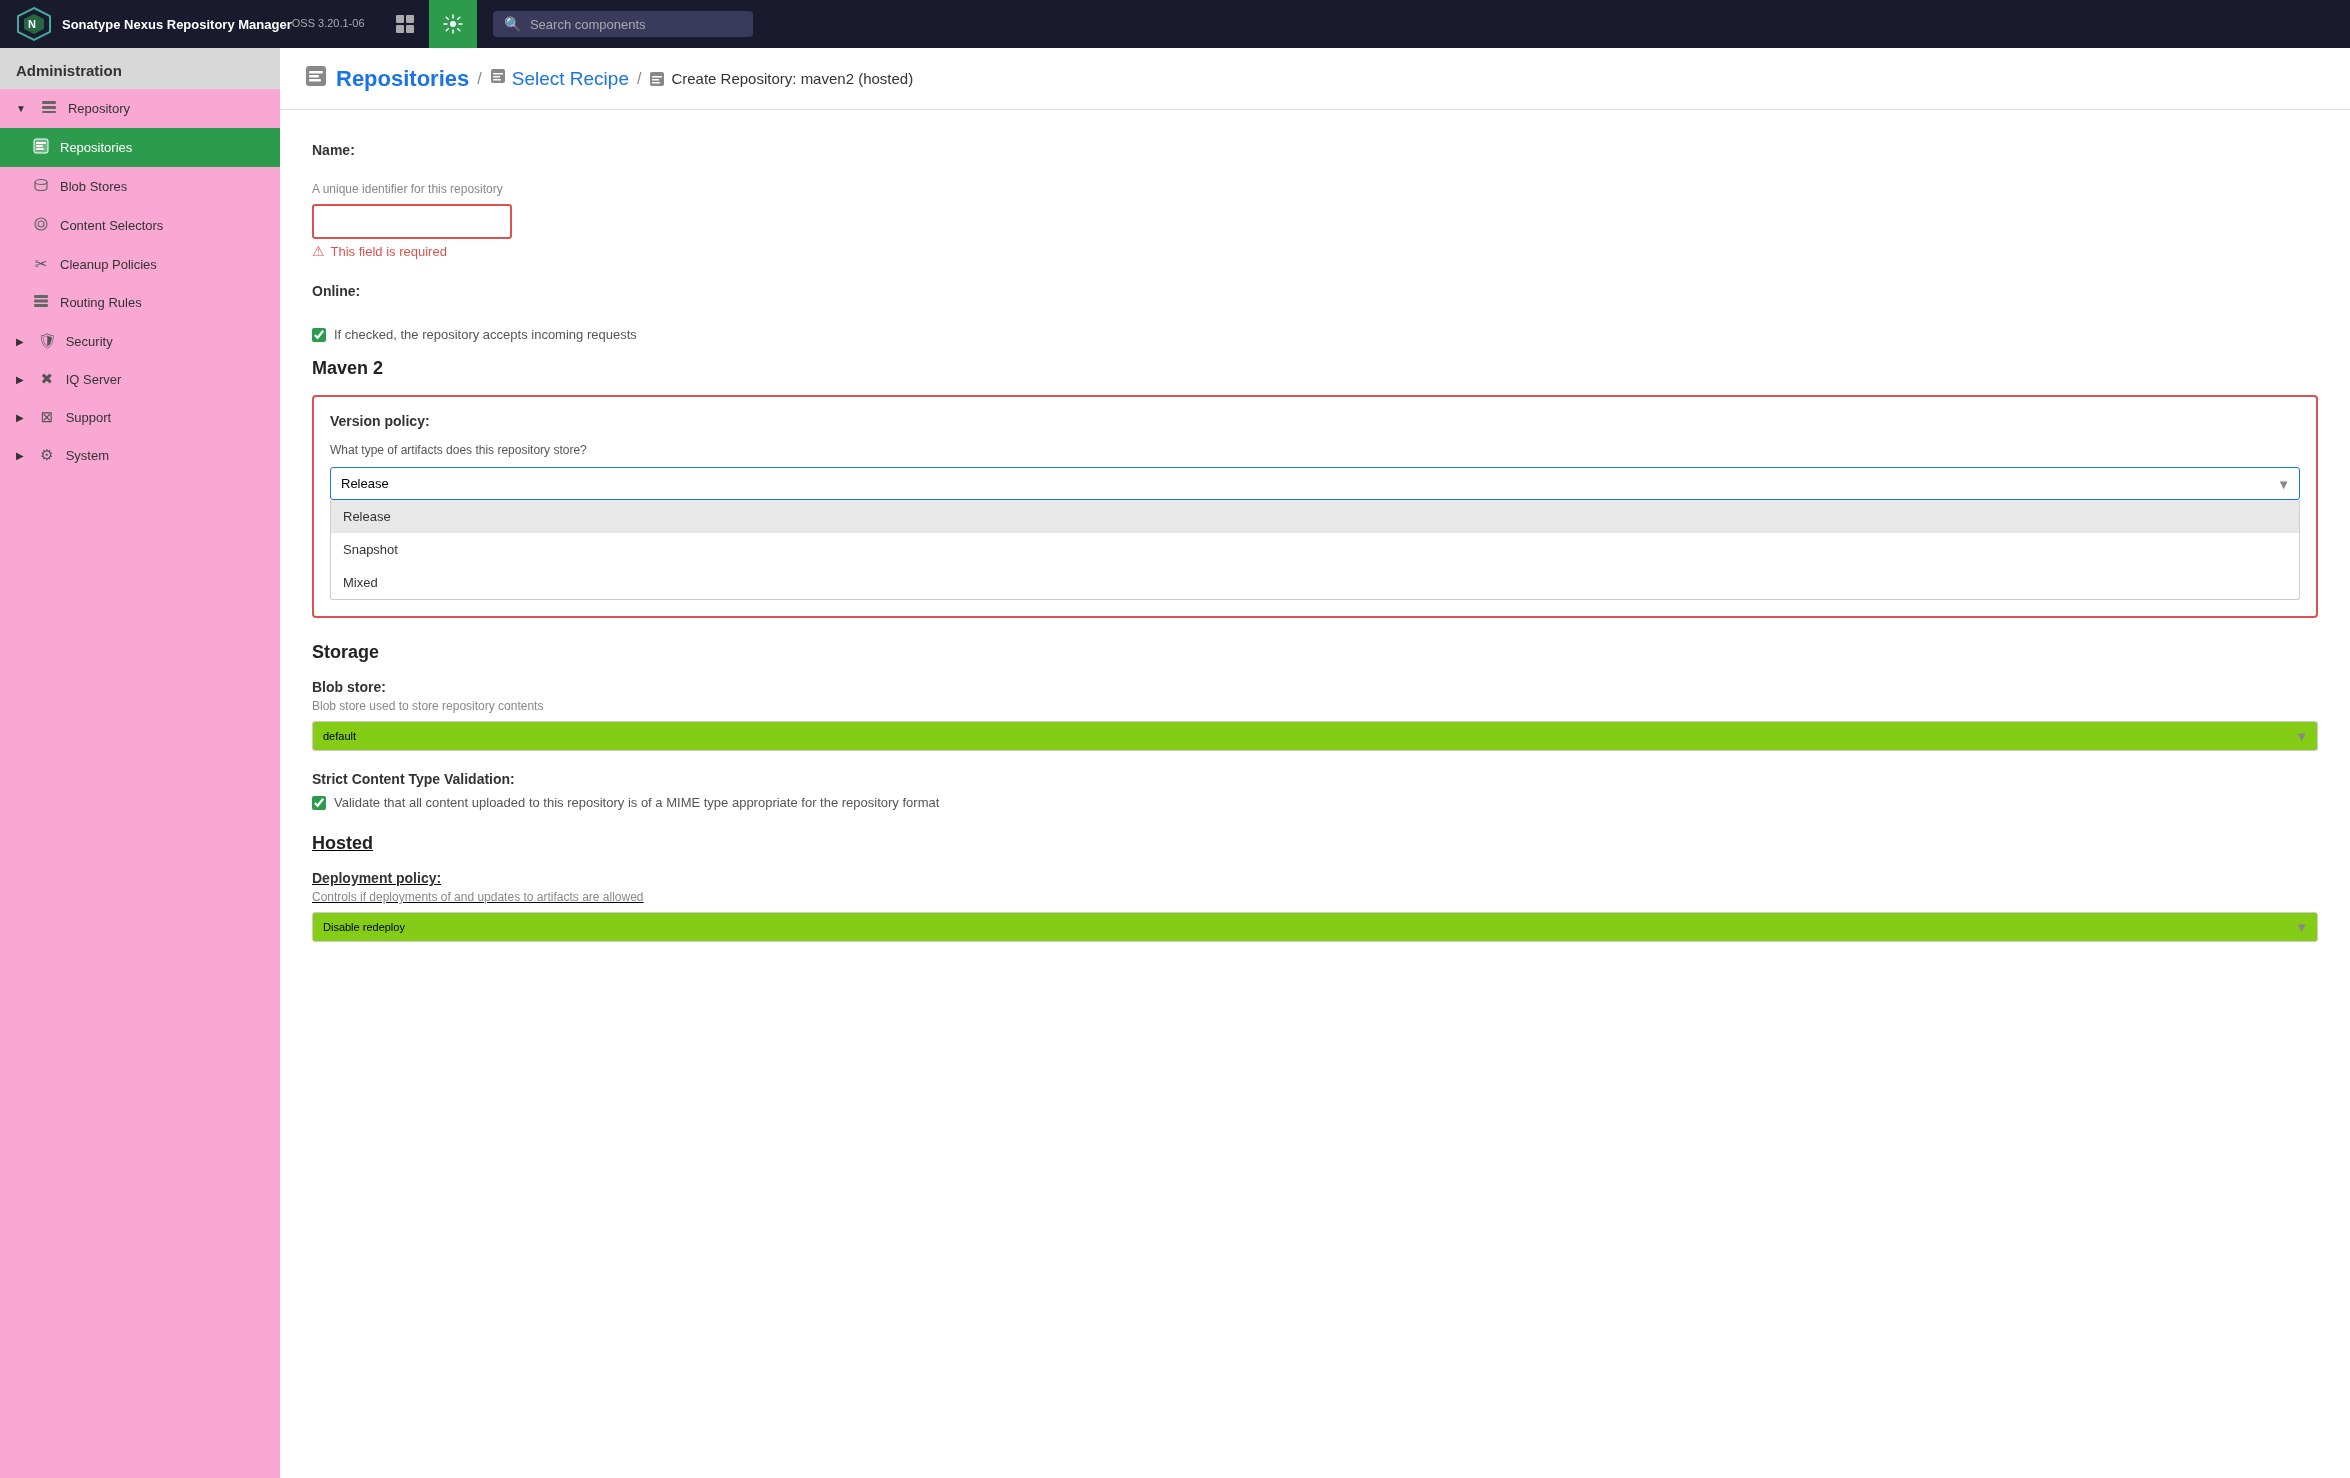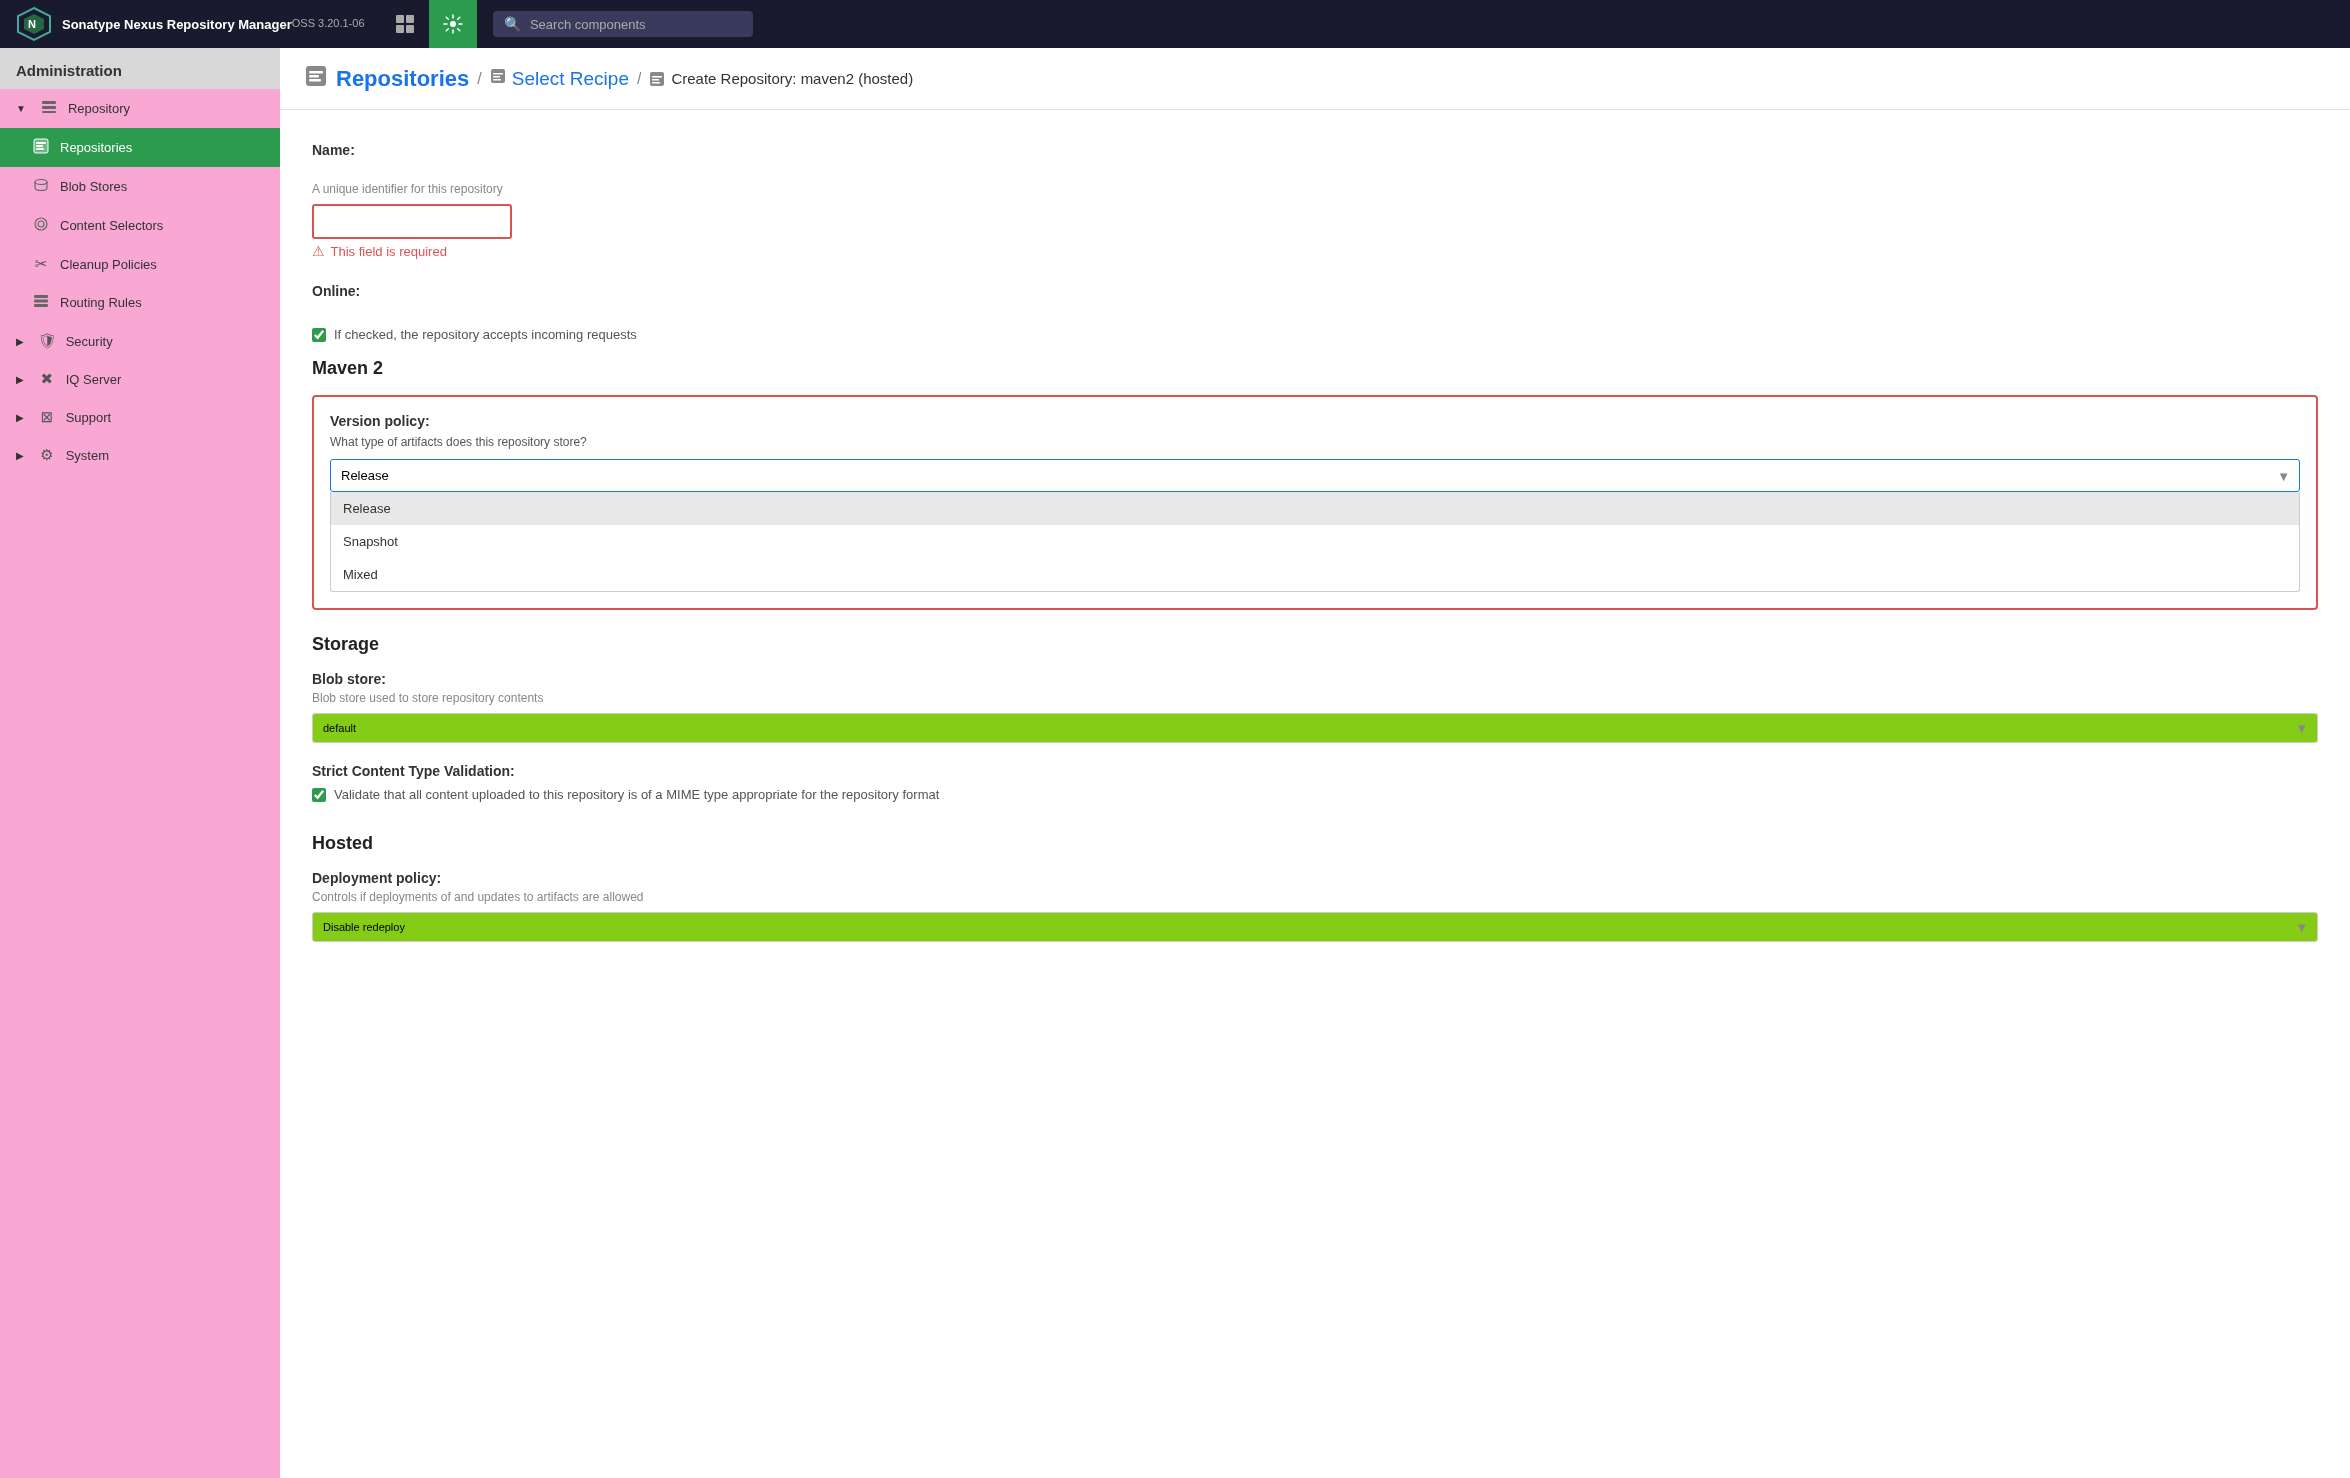--- a/index.html
+++ b/index.html
@@ -275,21 +275,21 @@
     .maven-box {
       border: 2px solid #d9534f;
       border-radius: 4px;
       padding: 16px;
       margin-bottom: 24px;
     }
     .maven-box-title {
       font-size: 14px;
       font-weight: 700;
       color: #333;
-      margin-bottom: 6px;
+      margin-bottom: 14px;
     }
     .maven-box-hint {
       color: #555;
       font-size: 12px;
       margin-bottom: 10px;
     }
 
     
     .select-wrapper {
       position: relative;
@@ -359,21 +359,22 @@
       border-radius: 3px;
       font-size: 11px;
       appearance: none;
       background: #84cc16;
       cursor: pointer;
       outline: none;
     }
 
     
     .hosted-section {
-      margin-top: 31px;
+      margin-top: 23px;
+      text-decoration: underline;
     }
 
     
     ::-webkit-scrollbar { width: 6px; height: 6px; }
     ::-webkit-scrollbar-track { background: #f0f0f0; }
     ::-webkit-scrollbar-thumb { background: #bbb; border-radius: 3px; }
   </style>
 </head>
 <body>
 

